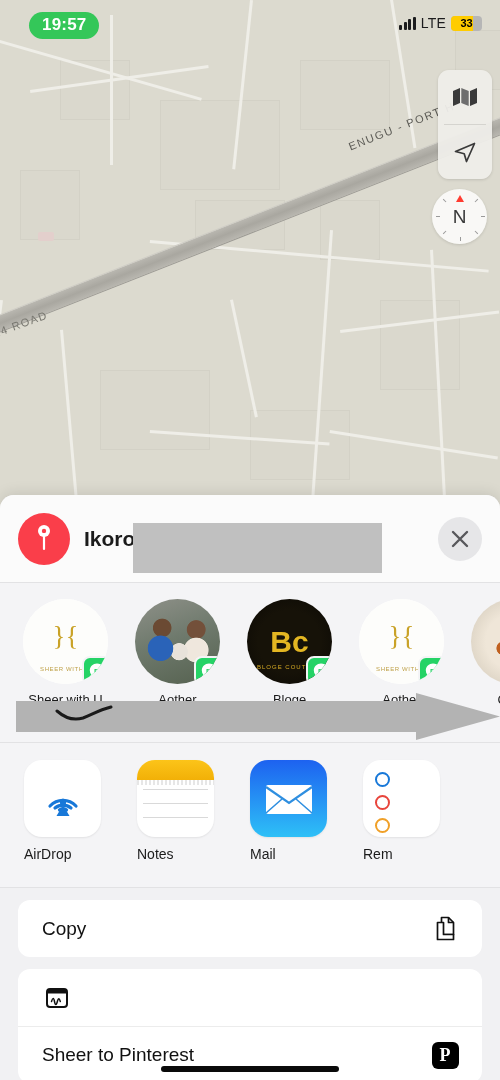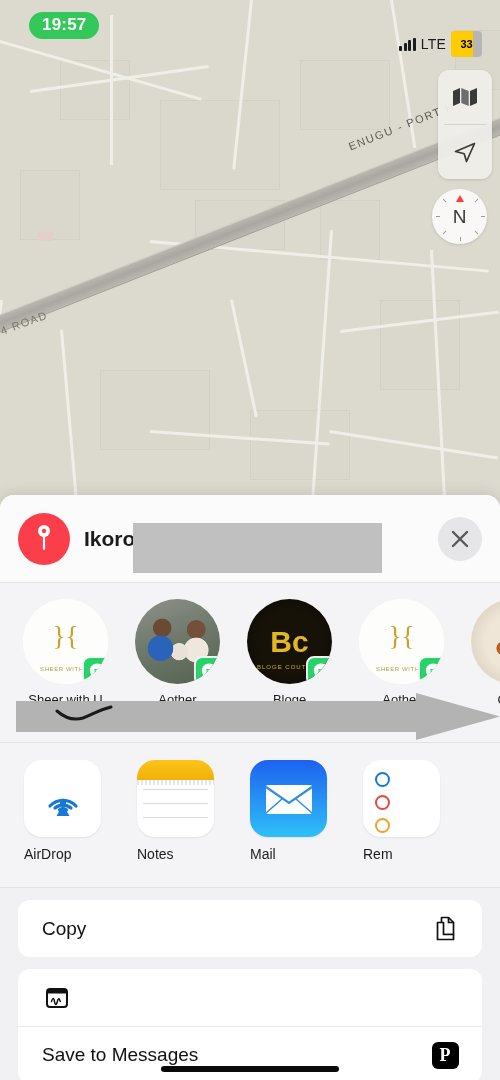--- a/index.html
+++ b/index.html
@@ -85,32 +85,31 @@
     border-radius: 14px;
     padding: 3px 13px 4px 13px;
     letter-spacing: 0.2px;
   }
   #status-right {
     position: absolute;
     right: 18px; top: 15px;
     display: flex;
     align-items: center;
     gap: 5px;
-    margin-top: 16px;
   }
   .sig-bars { display: flex; align-items: flex-end; gap: 1.5px; height: 13px; }
   .sig-bars i { display: block; width: 3px; background: #1c1c1e; border-radius: 1px; }
   .sig-bars i:nth-child(1) { height: 5px; }
   .sig-bars i:nth-child(2) { height: 8px; }
   .sig-bars i:nth-child(3) { height: 11px; }
   .sig-bars i:nth-child(4) { height: 13px; }
   #lte-label { font-size: 14px; font-weight: 500; color: #1c1c1e; letter-spacing: 0.2px; }
   #battery {
     position: relative;
-    width: 31px; height: 26px;
+    width: 31px; height: 15px;
     border-radius: 4px;
     background: #b6b6b6;
     overflow: hidden;
     display: flex; align-items: center;
   }
   #battery-fill {
     position: absolute; left: 0; top: 0; bottom: 0;
     width: 70%;
     background: #ffcc00;
   }
@@ -704,21 +703,21 @@
         <div class="action-row">
           <div class="action-icon">
             <svg width="26" height="26" viewBox="0 0 26 26">
               <rect x="3" y="4" width="20" height="18" rx="3" fill="none" stroke="#111" stroke-width="2"></rect>
               <path d="M3 7 a3 3 0 0 1 3-3 h14 a3 3 0 0 1 3 3 v1.5 H3 z" fill="#111"></path>
               <path d="M7.5 16.5 c1.2-4 2.2-4 3 0 c0.8 4 1.8 4 3-0.5 c0.9-3.2 1.8-2.8 2.8 0.5" fill="none" stroke="#111" stroke-width="1.5" stroke-linecap="round"></path>
             </svg>
           </div>
         </div>
         <div class="action-row">
-          <div class="action-label">Save to Messages</div>
+          <div class="action-label">Sheer to Pinterest</div>
           <div class="action-icon">
             <div class="ic-pinterest">P</div>
           </div>
         </div>
       </div>
 
     </div>
   </div>
 
   <div id="redaction-box"></div>

